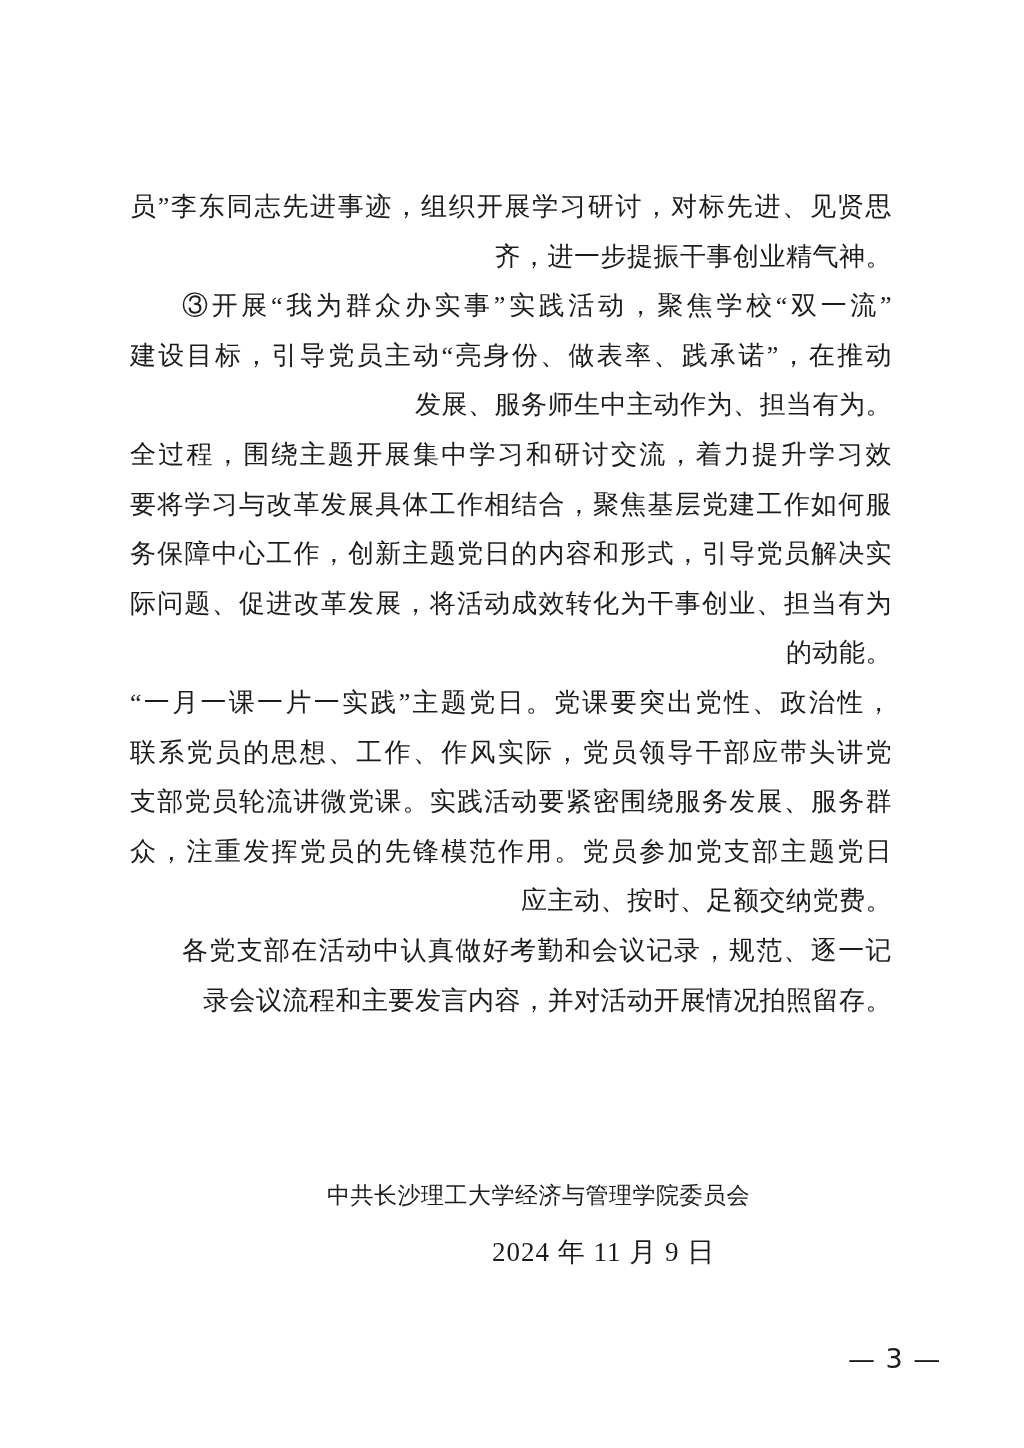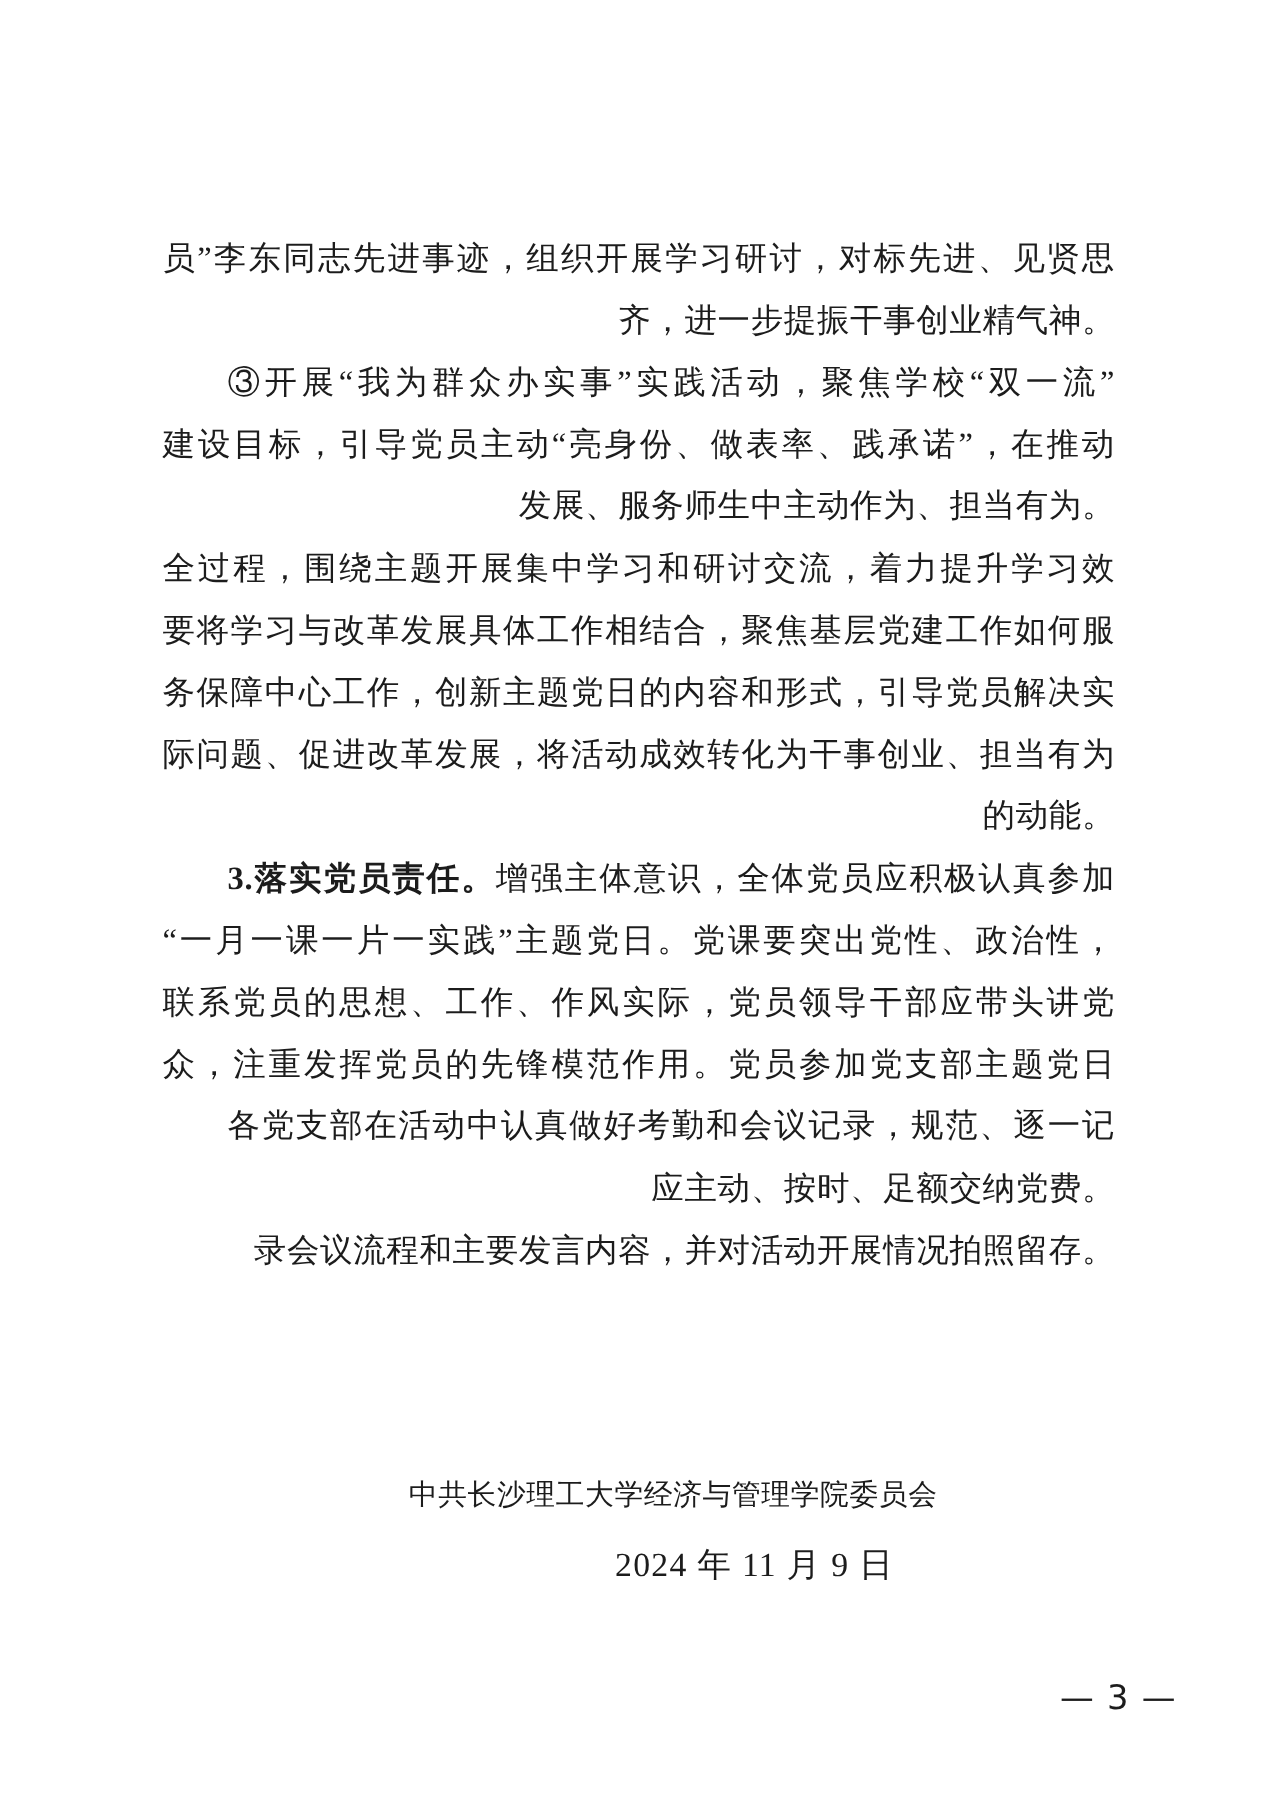--- a/index.html
+++ b/index.html
@@ -82,27 +82,27 @@
     <div class="line full indent">③开展“我为群众办实事”实践活动，聚焦学校“双一流”</div>
     <div class="line full">建设目标，引导党员主动“亮身份、做表率、践承诺”，在推动</div>
     <div class="line">发展、服务师生中主动作为、担当有为。</div>
 
     <div class="line full">全过程，围绕主题开展集中学习和研讨交流，着力提升学习效能。</div>
     <div class="line full">要将学习与改革发展具体工作相结合，聚焦基层党建工作如何服</div>
     <div class="line full">务保障中心工作，创新主题党日的内容和形式，引导党员解决实</div>
     <div class="line full">际问题、促进改革发展，将活动成效转化为干事创业、担当有为</div>
     <div class="line">的动能。</div>
 
-    <div class="line full indent"><span class="lead">3.落实党员责任。</span><span>增强主体意识，全体党员应积极认真参加</span></div>
     <div class="line full">“一月一课一片一实践”主题党日。党课要突出党性、政治性，</div>
     <div class="line full">联系党员的思想、工作、作风实际，党员领导干部应带头讲党课，</div>
+    <div class="line full">支部党员轮流讲微党课。实践活动要紧密围绕服务发展、服务群</div>
     <div class="line full">众，注重发挥党员的先锋模范作用。党员参加党支部主题党日时，</div>
+    <div class="line">应主动、按时、足额交纳党费。</div>
+
     <div class="line full indent">各党支部在活动中认真做好考勤和会议记录，规范、逐一记</div>
-
-    <div class="line">应主动、按时、足额交纳党费。</div>
     <div class="line">录会议流程和主要发言内容，并对活动开展情况拍照留存。</div>
 
   </div>
 
   <div class="signature-org">中共长沙理工大学经济与管理学院委员会</div>
   <div class="signature-date">2024 年 11 月 9 日</div>
 
   <div class="page-number">— 3 —</div>
 
 </div>

